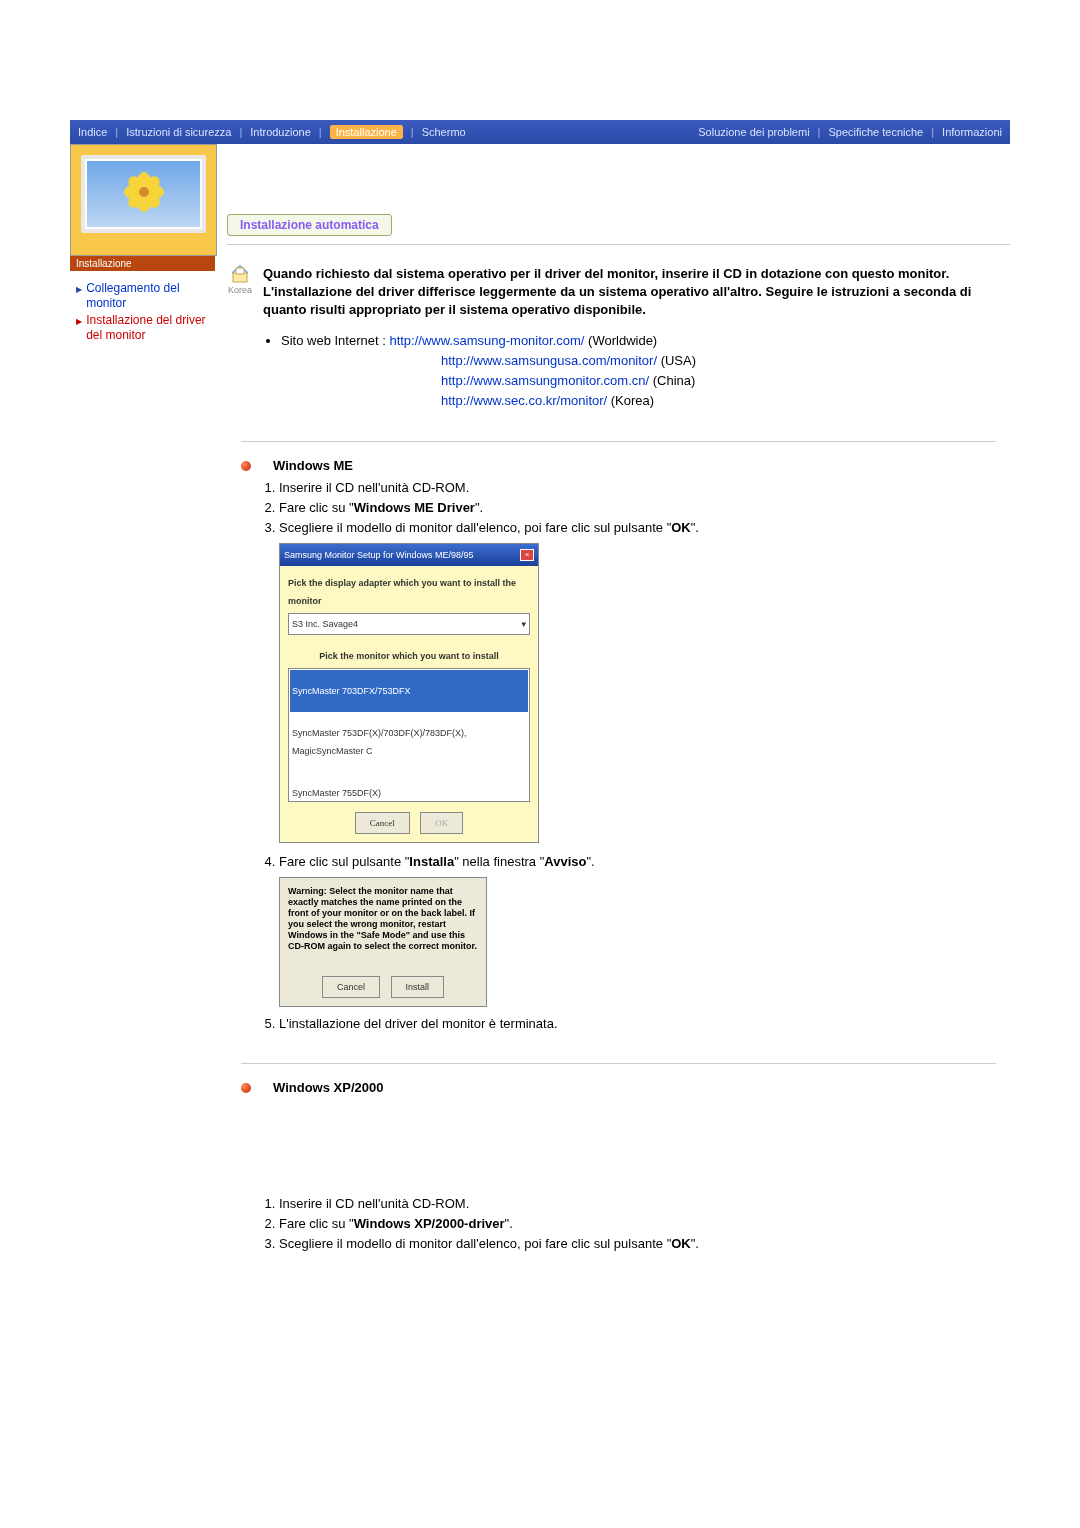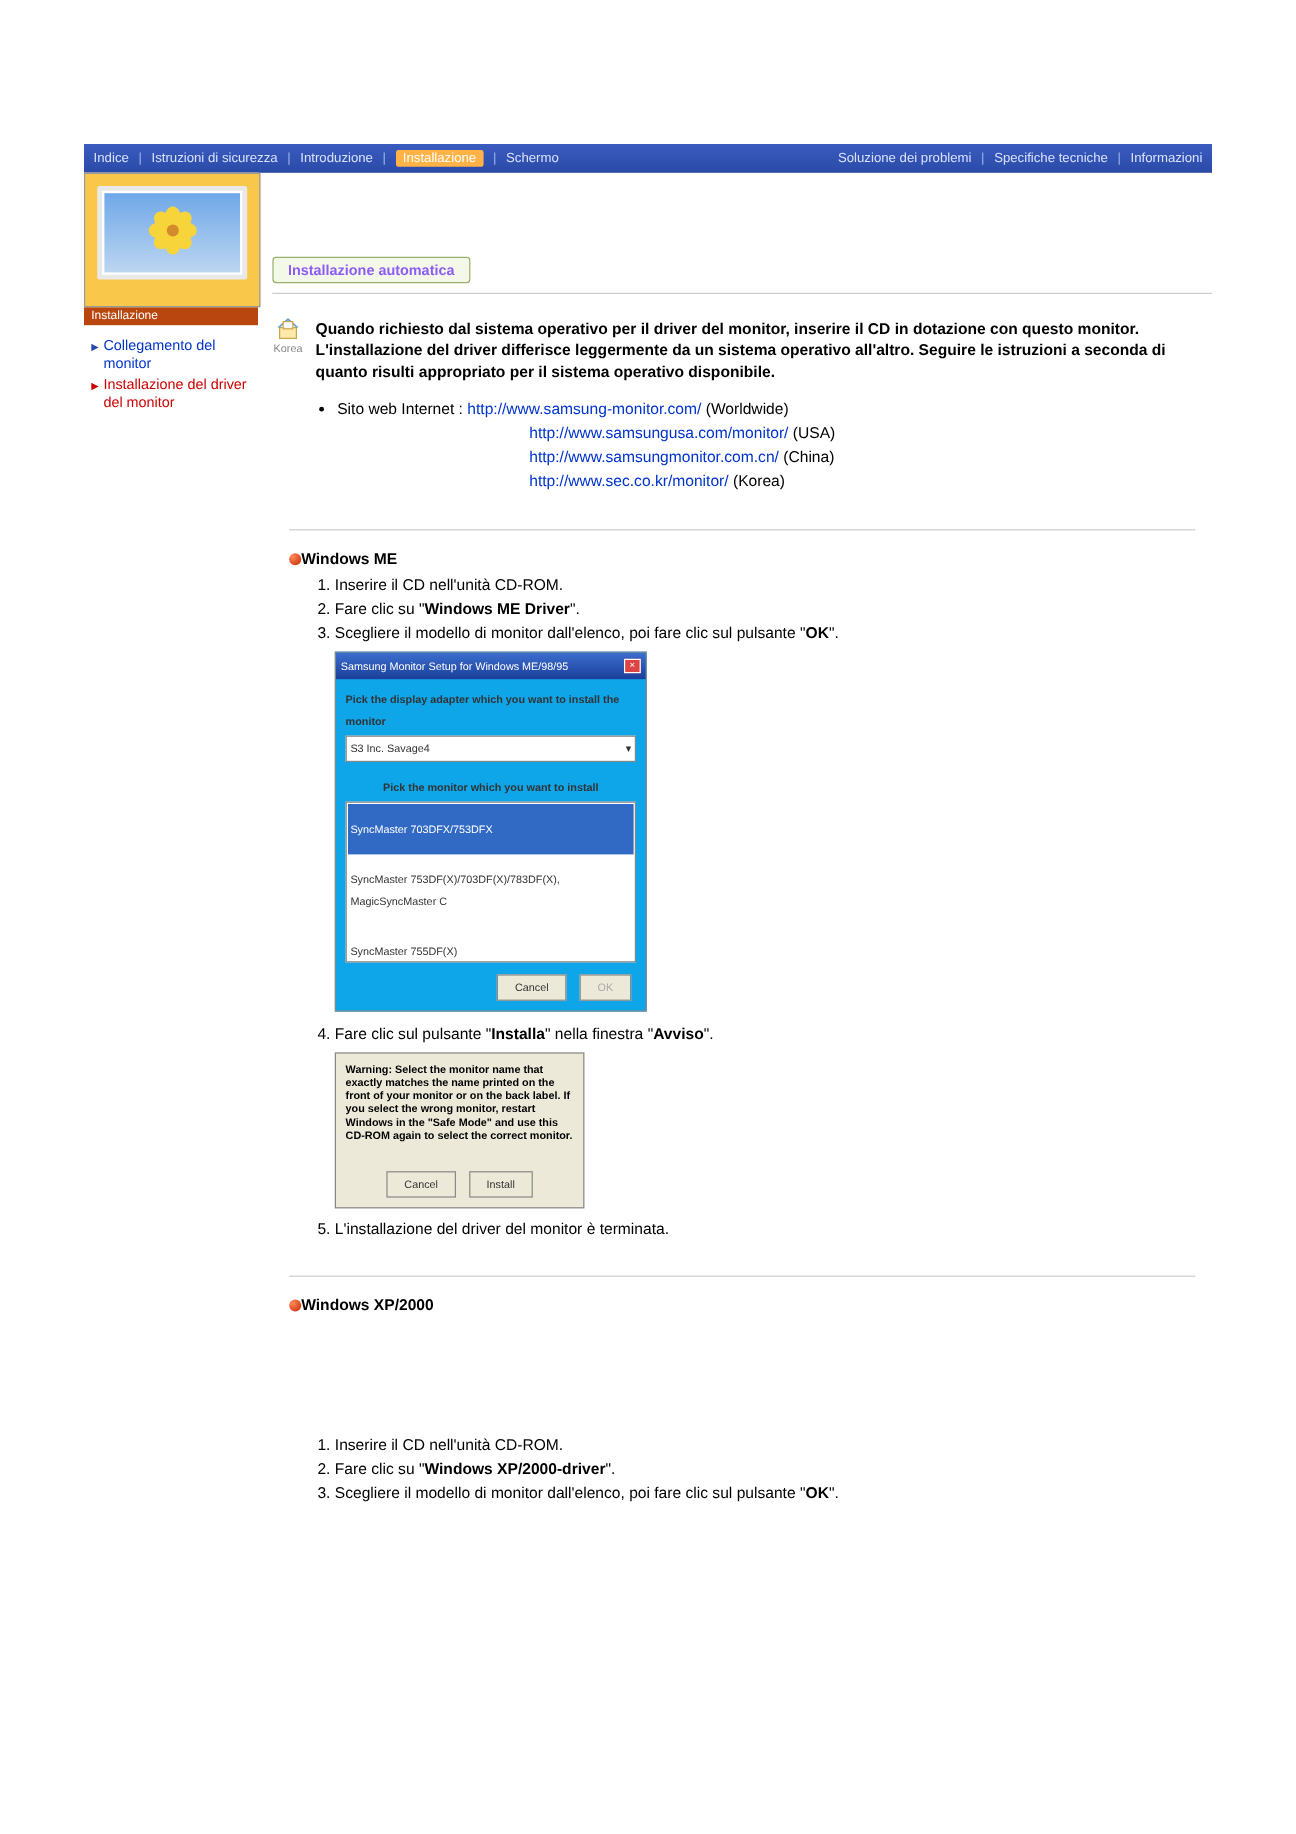--- a/index.html
+++ b/index.html
@@ -202,21 +202,21 @@
     text-decoration: none;
   }
   .section-rule {
     border: none;
     border-top: 1px solid #ccc;
     margin: 30px 14px 16px 14px;
   }
   .section-head {
     display: flex;
     align-items: center;
-    gap: 0;
+    gap: 22px;
     margin: 0 0 6px 14px;
     font-weight: bold;
     font-size: 13px;
   }
   .bullet-red {
     width: 10px;
     height: 10px;
     border-radius: 50%;
     background: radial-gradient(circle at 30% 30%, #ff8a5a, #c62400);
     display: inline-block;
@@ -227,21 +227,21 @@
     font-size: 13px;
     line-height: 18px;
   }
   ol.steps li {
     margin-bottom: 2px;
   }
   .dialog {
     width: 258px;
     margin: 6px 0 10px 0;
     border: 1px solid #888;
-    background: #0ea5e9;
+    background: #fef9c3;
     font-size: 10px;
     color: #333;
   }
   .dialog-title {
     background: linear-gradient(#3b6ecf, #1a3f9a);
     color: #fff;
     font-size: 9px;
     padding: 2px 4px;
     display: flex;
     justify-content: space-between;
@@ -283,21 +283,22 @@
     margin-bottom: 10px;
   }
   .dlg-list-item {
     padding: 12px 2px;
   }
   .dlg-list-item.sel {
     background: #316ac5;
     color: #fff;
   }
   .dlg-btn-row {
-    text-align: right;
+    text-align: center;
+    font-family: Liberation Serif, serif;
   }
   .dlg-btn {
     display: inline-block;
     border: 1px solid #888;
     background: #ece9d8;
     font-size: 9px;
     padding: 1px 14px;
     margin: 0 4px;
     color: #333;
   }

